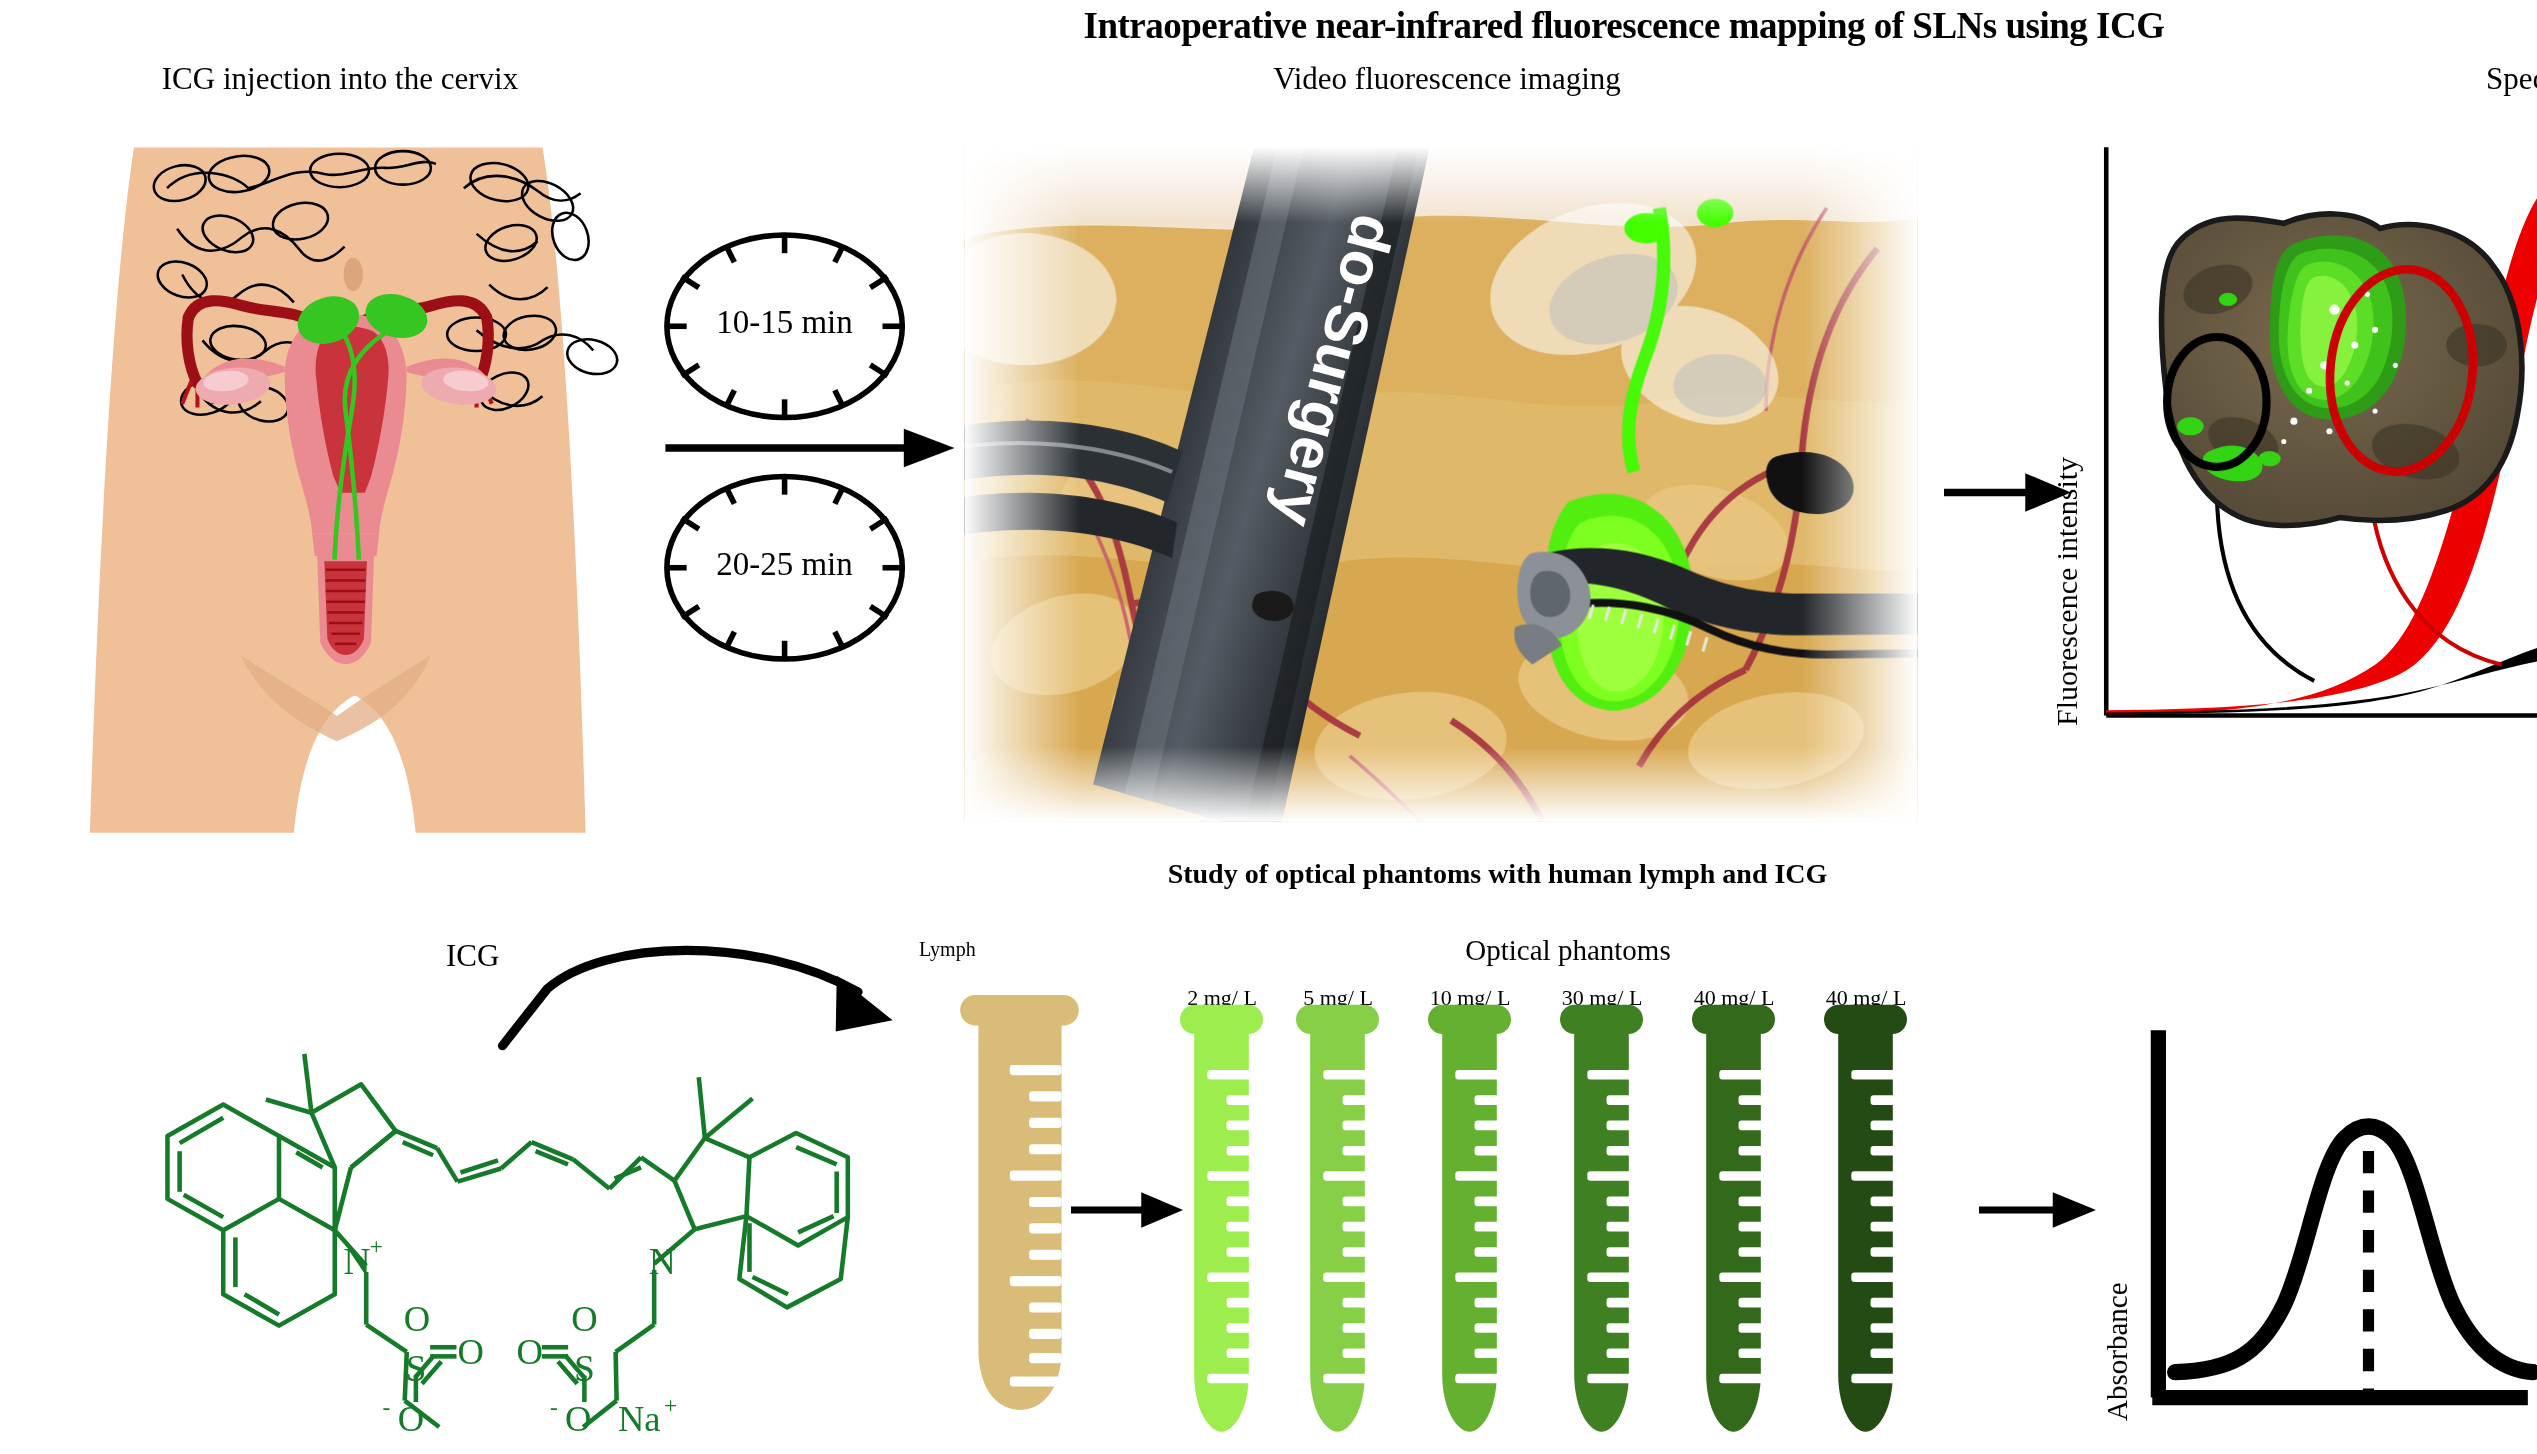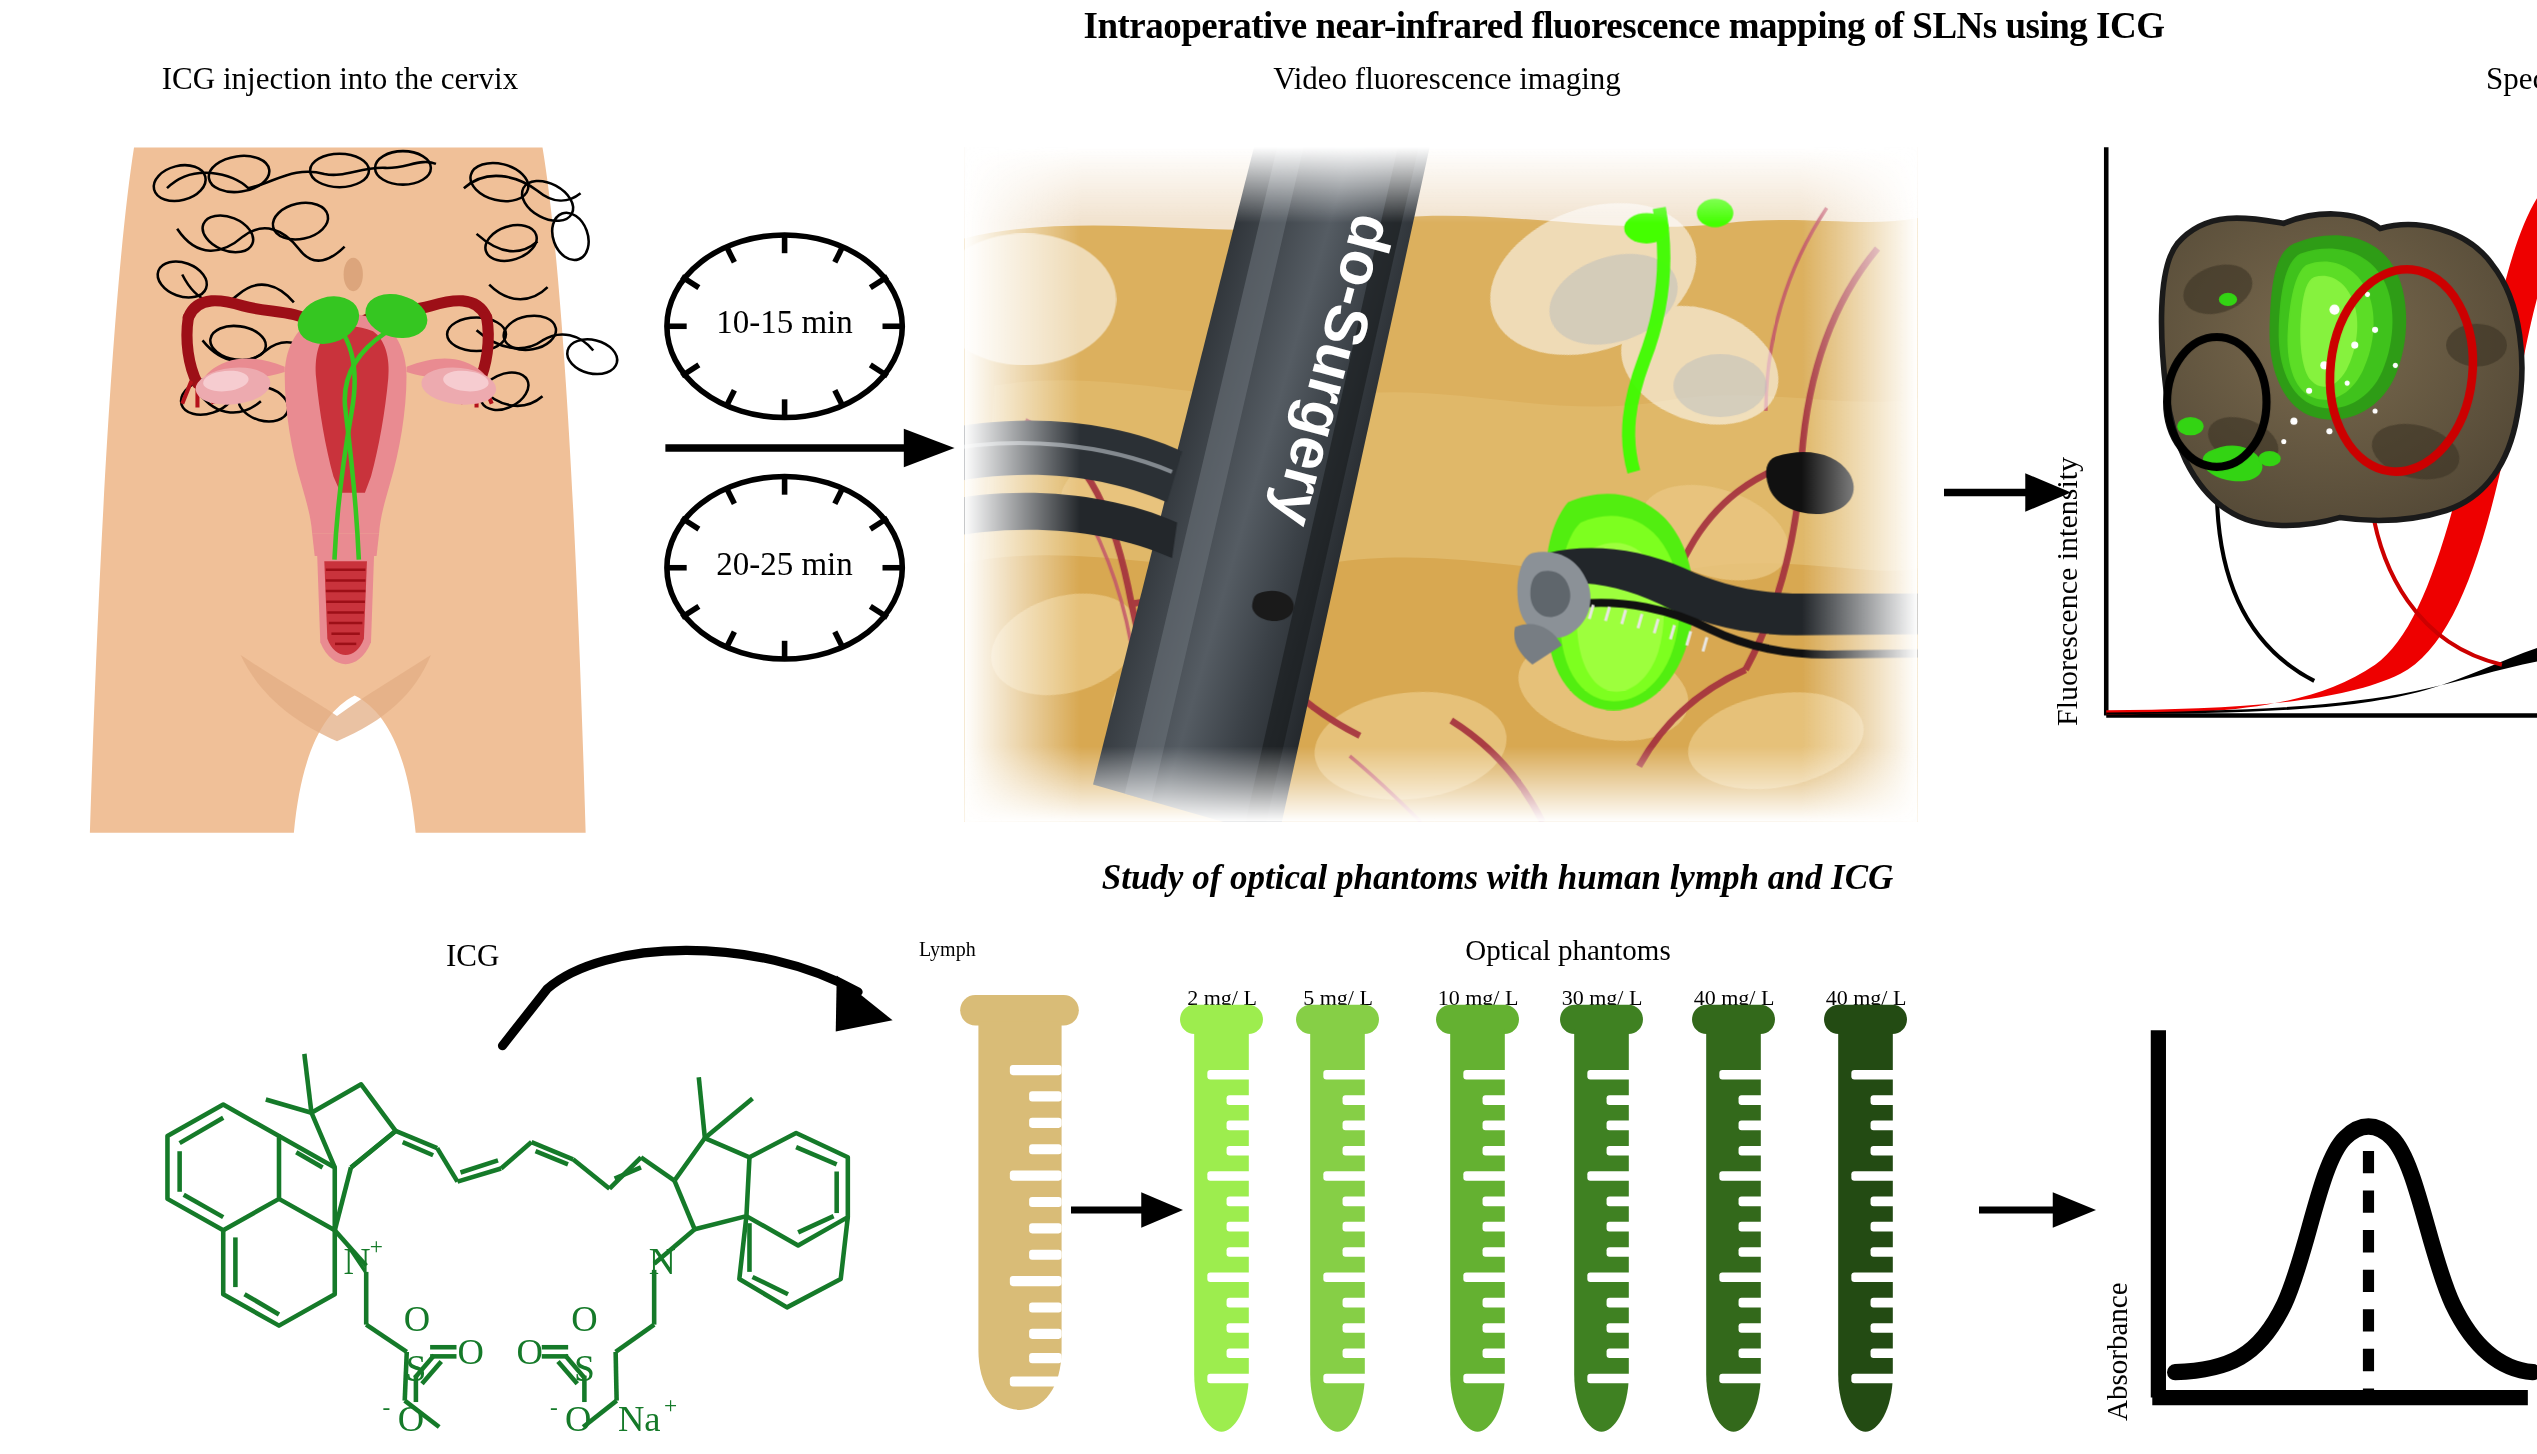--- a/index.html
+++ b/index.html
@@ -413,21 +413,21 @@
           <circle cx="380" cy="620" r="5"></circle>
             <circle cx="545" cy="330" r="5"></circle>
         </g>
 
         <ellipse cx="248" cy="542" rx="98" ry="128" fill="none" stroke="#000000" stroke-width="16"></ellipse>
         <ellipse cx="612" cy="480" rx="140" ry="200" fill="none" stroke="#cc0000" stroke-width="17" transform="rotate(6 612 480)"></ellipse>
       </g>
     </svg>
   </div>
 
-  <div class="abs ttl nosel" style="left:792px;top:858px;width:1411px;font-size:35px;font-style:italic;">Study of optical phantoms with human lymph and ICG</div>
+  <div class="abs ttl nosel" style="left:792px;top:858px;width:1411px;font-size:28px;">Study of optical phantoms with human lymph and ICG</div>
 
   <div class="abs nosel" style="left:446px;top:938px;font-size:31px;color:#000;">ICG</div>
   <div class="abs nosel" style="left:919px;top:938px;font-size:20px;color:#000;">Lymph</div>
   <div class="abs" style="left:472px;top:944px;width:508px;height:112px;">
     <svg width="508" height="112" viewBox="0 0 1000 220">
       <path d="M60 200 L148 88 C260 -10 560 -18 760 94" fill="none" stroke="#000" stroke-width="18" stroke-linecap="round"></path>
       <polygon points="718,62 828,150 716,172" fill="#000"></polygon>
     </svg>
   </div>
 
@@ -608,21 +608,21 @@
             <rect x="96" y="417.3" width="64" height="19" rx="6" fill="#ffffff"></rect>
             <rect x="96" y="467.3" width="64" height="19" rx="6" fill="#ffffff"></rect>
             <rect x="96" y="517.4" width="64" height="19" rx="6" fill="#ffffff"></rect>
             <rect x="58" y="567.4" width="102" height="19" rx="6" fill="#ffffff"></rect>
             <rect x="96" y="617.5" width="64" height="19" rx="6" fill="#ffffff"></rect>
             <rect x="96" y="667.5" width="64" height="19" rx="6" fill="#ffffff"></rect>
             <rect x="96" y="717.5" width="64" height="19" rx="6" fill="#ffffff"></rect>
             <rect x="58" y="767.6" width="102" height="19" rx="6" fill="#ffffff"></rect>
           </svg>
         </div>
-        <div style="position: absolute; left: 272px; top: 0px; width: 87px; height: 436px;">
+        <div style="position: absolute; left: 264px; top: 0px; width: 87px; height: 436px;">
           <div style="position: absolute; left: -17px; top: 0px; width: 122px; text-align: center; font-size: 22px; color: rgb(0, 0, 0); font-family: &quot;Liberation Serif&quot;, serif; white-space: nowrap;">10 mg/ L</div>
           <svg width="87" height="436" viewBox="0 0 172 860" style="position:absolute;left:0;top:0">
             <g fill="#64b131">
               <rect x="4" y="38" width="164" height="58" rx="29"></rect>
               <path d="M32 86 H140 V768 C140 840 110 882 86 882 C62 882 32 840 32 768 Z"></path>
             </g>
             <rect x="58" y="167.0" width="102" height="19" rx="6" fill="#ffffff"></rect>
             <rect x="96" y="217.1" width="64" height="19" rx="6" fill="#ffffff"></rect>
             <rect x="96" y="267.1" width="64" height="19" rx="6" fill="#ffffff"></rect>
             <rect x="96" y="317.1" width="64" height="19" rx="6" fill="#ffffff"></rect>

